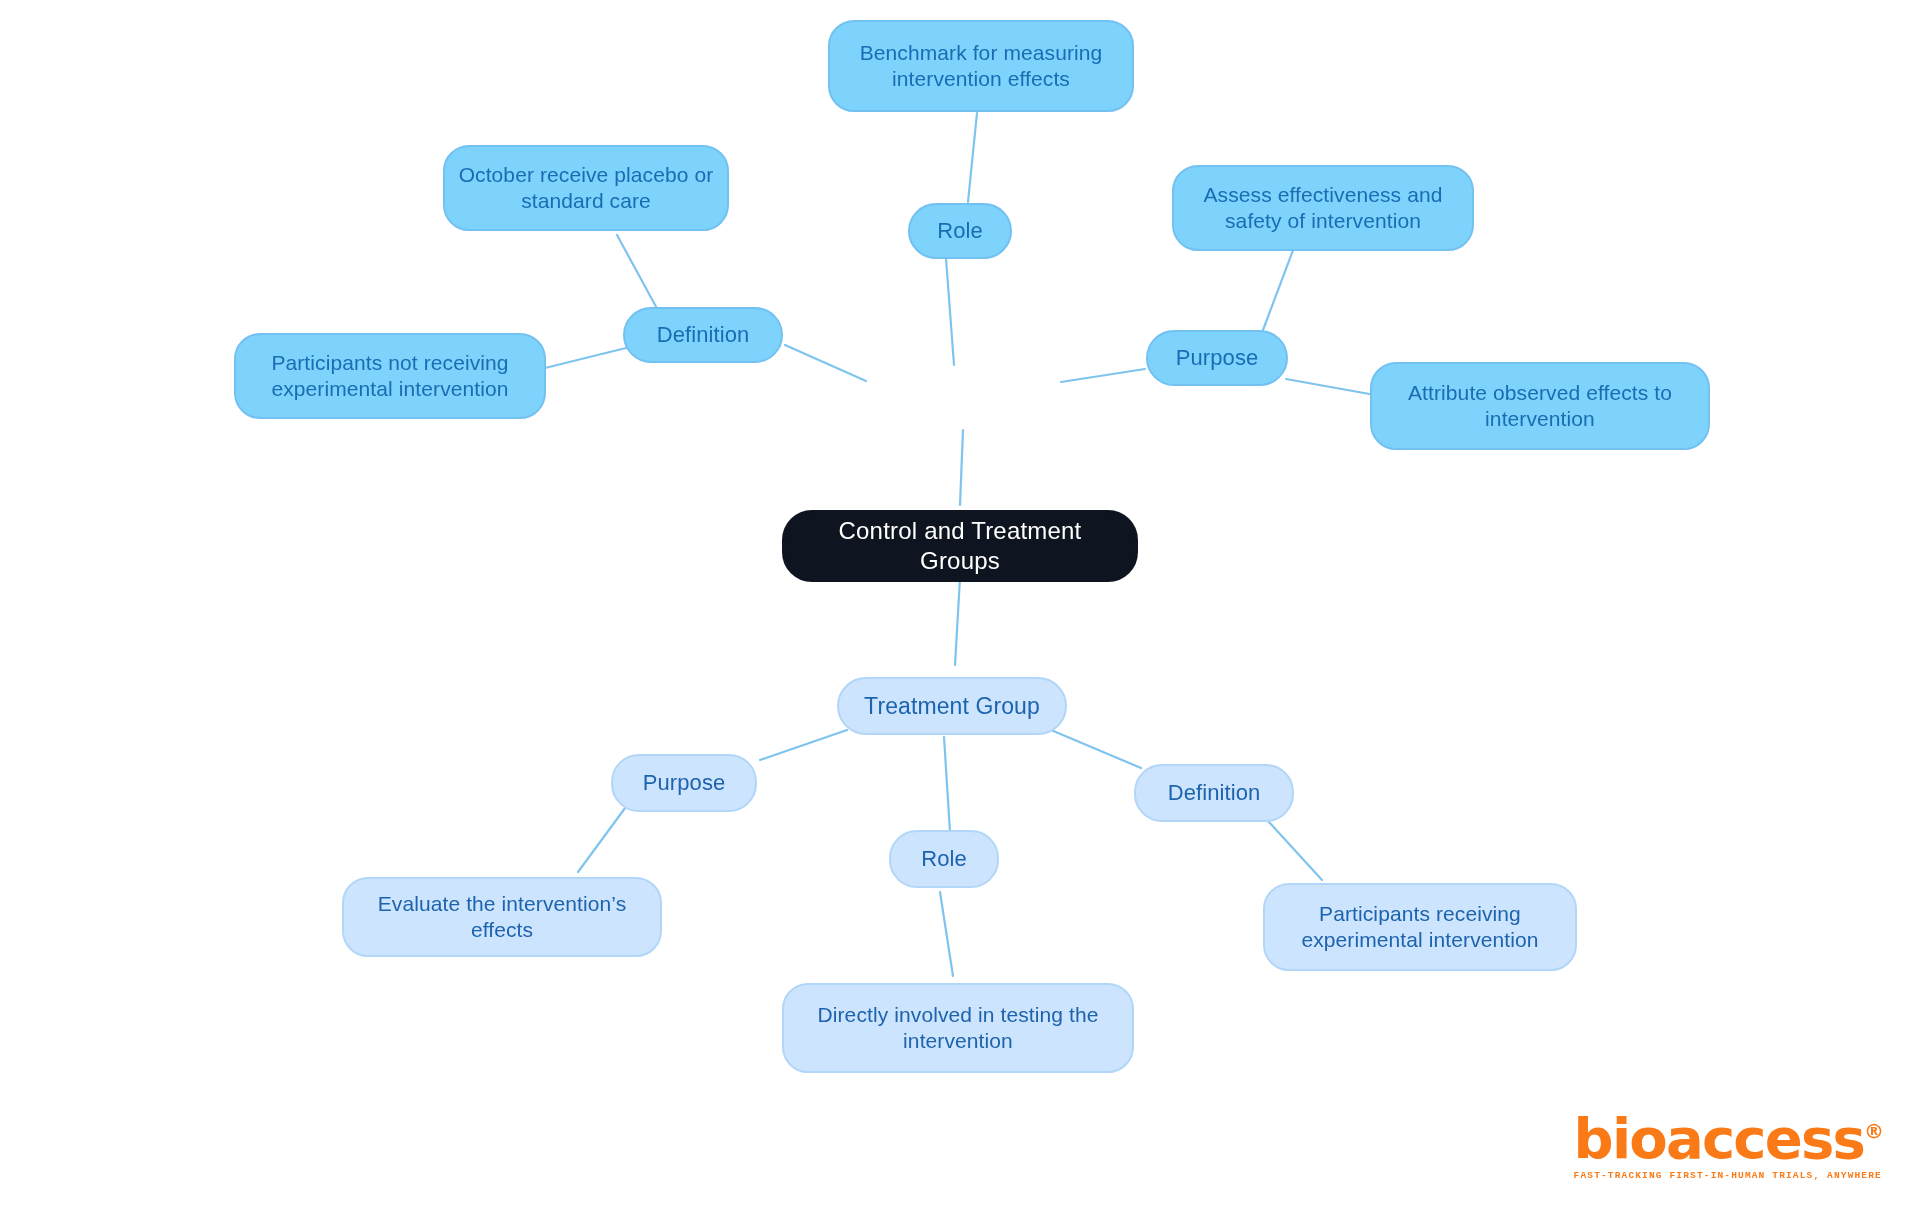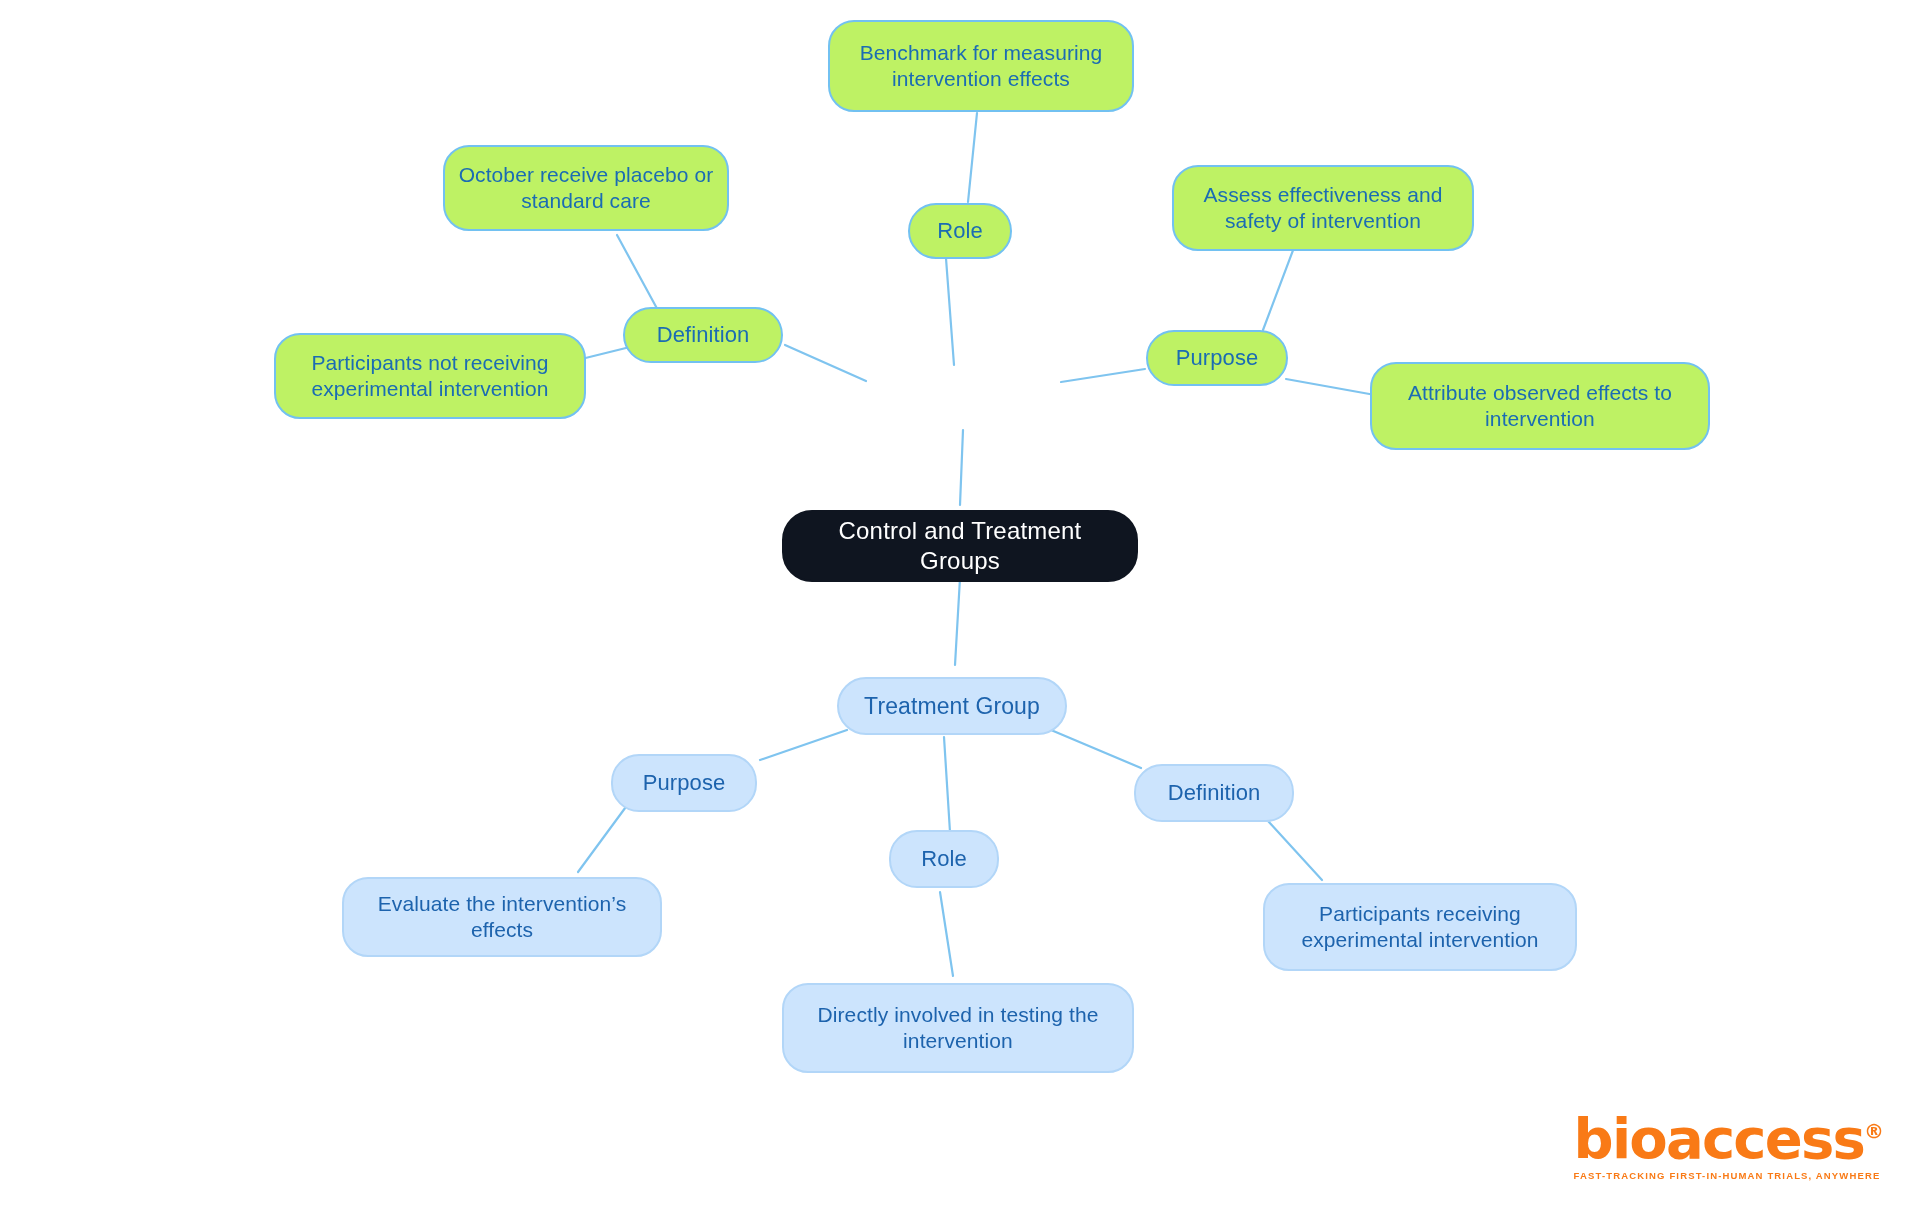--- a/index.html
+++ b/index.html
@@ -57,21 +57,21 @@
     border-color: #0f1520;
     color: #ffffff;
     font-size: 24px;
     border-radius: 30px;
     letter-spacing: 0.2px;
     align-items: center;
   }
 
   
   .node.pal-a {
-    background: #bef264;
+    background: #7dd3fc;
     border-color: #72c1f1;
     color: #1b6cb3;
   }
   
   .node.pal-b {
     background: #cce4fd;
     border-color: #b2d6f8;
     color: #1d63ad;
   }
 
@@ -101,21 +101,21 @@
     margin-top: 48px;
   }
   #logo .regmark {
     font-size: 20px;
     vertical-align: super;
     letter-spacing: 0;
     font-weight: bold;
   }
   #logo .tagline {
     margin-top: 3px;
-    font-family: Liberation Sans, sans-serif;
+    font-family: Liberation Mono, monospace;
     font-size: 9.5px;
     font-weight: bold;
     color: #f97a16;
     letter-spacing: 1.15px;
     white-space: nowrap;
   }
 </style>
 </head>
 <body>
 
@@ -170,21 +170,21 @@
   </div>
 
   <div class="node cat pal-a" style="left:1217px; top:358px; width:142px; height:56px;">
     <span>Purpose</span>
   </div>
 
   <div class="node leaf pal-a" style="left:586px; top:188px; width:286px; height:86px;">
     <span>October receive placebo or standard care</span>
   </div>
 
-  <div class="node leaf pal-a" style="left:390px; top:376px; width:312px; height:86px;margin-left:40px;">
+  <div class="node leaf pal-a" style="left:390px; top:376px; width:312px; height:86px;">
     <span>Participants not receiving experimental intervention</span>
   </div>
 
   <div class="node leaf pal-a" style="left:981px; top:66px; width:306px; height:92px;">
     <span>Benchmark for measuring intervention effects</span>
   </div>
 
   <div class="node leaf pal-a" style="left:1323px; top:208px; width:302px; height:86px;">
     <span>Assess effectiveness and safety of intervention</span>
   </div>

